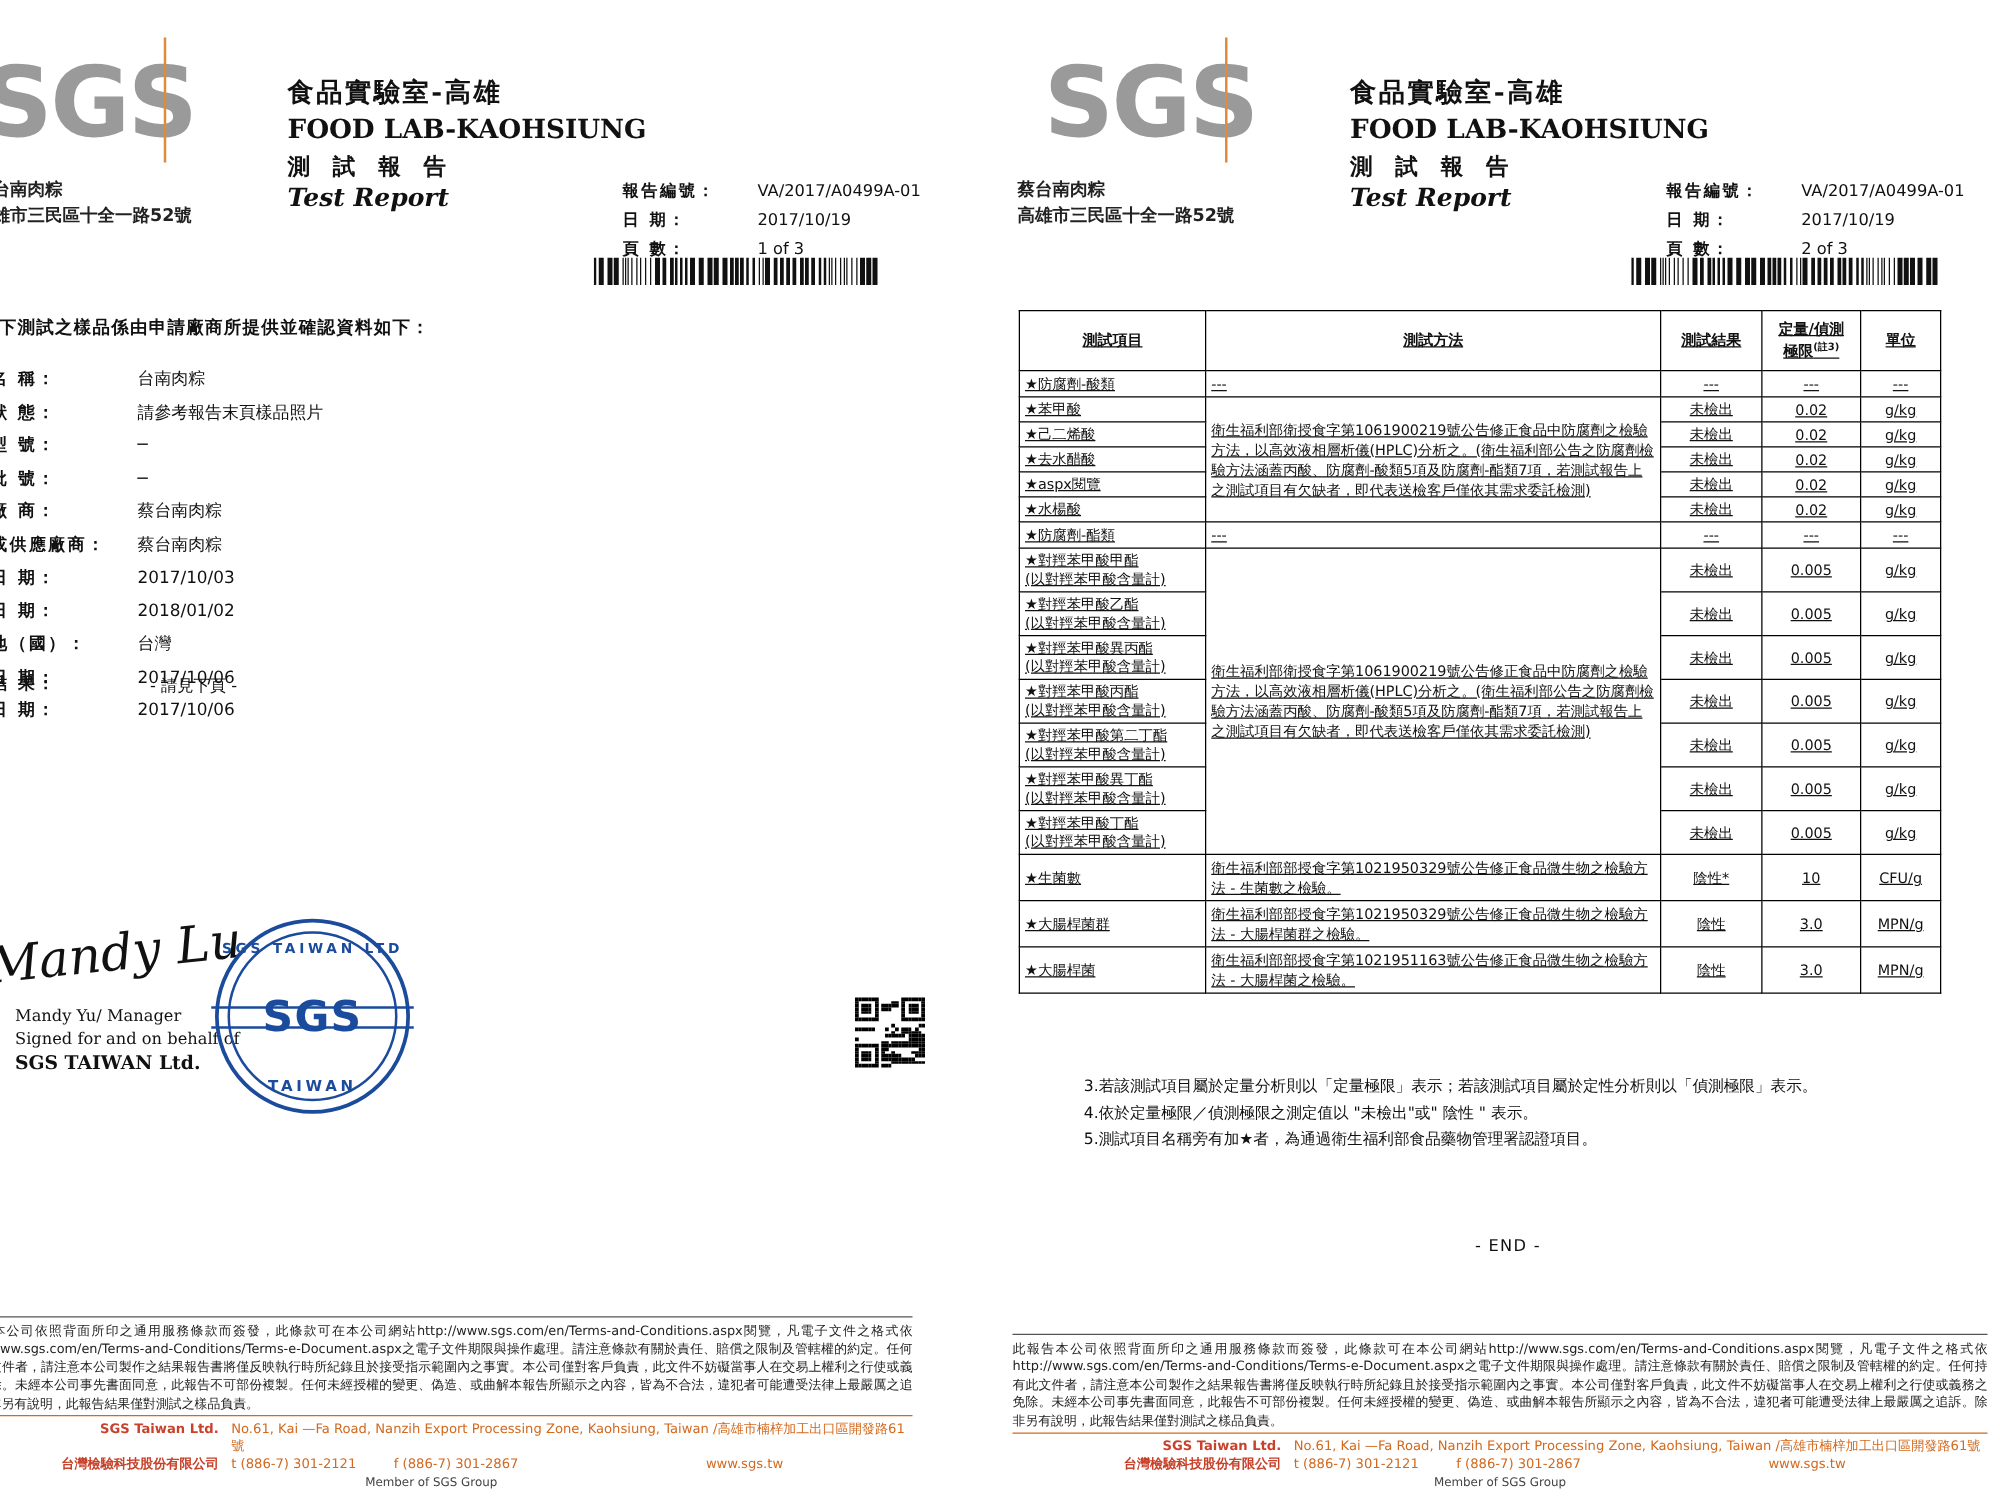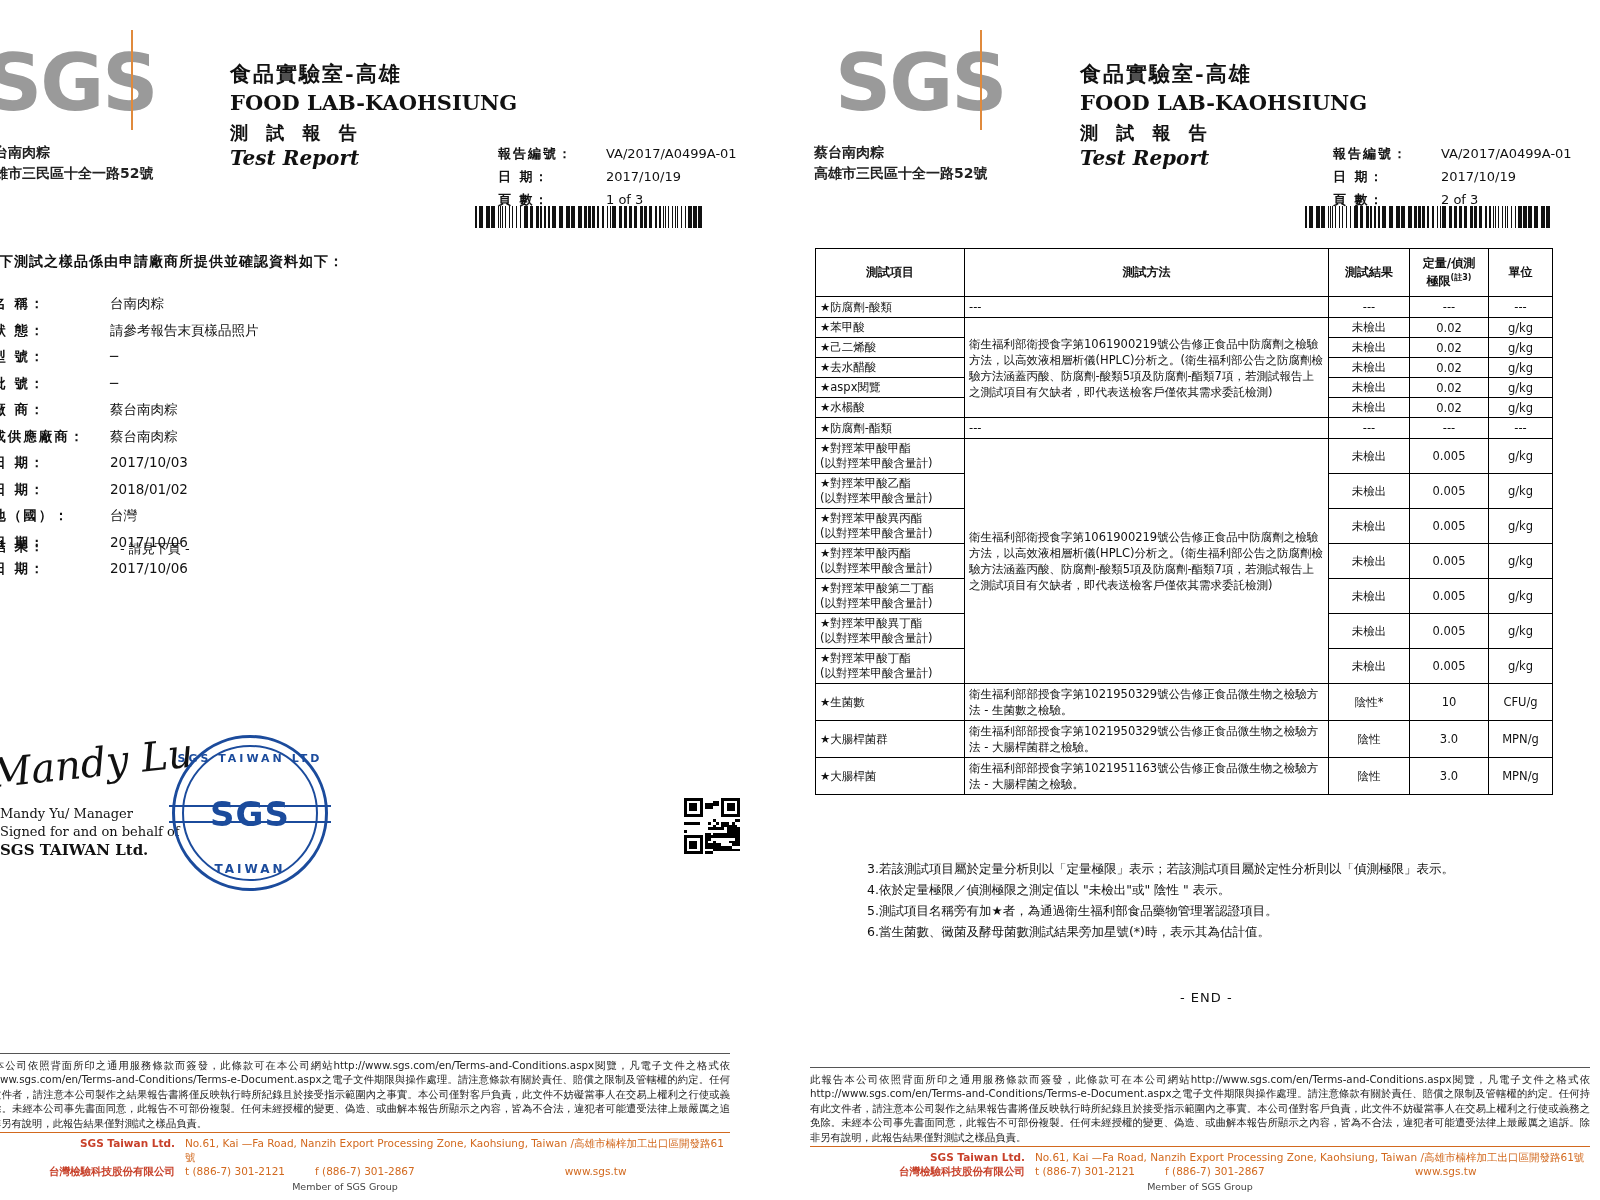--- a/index.html
+++ b/index.html
@@ -196,21 +196,21 @@
     <div class="row">
         <span class="k">試 日 期：</span>
         <span class="v">2017/10/06</span>
       </div>
   </div>
 
   <div class="result-lbl" style="left:-30px;top:538px;">試 結 果：</div>
   <div class="result-val" style="left:120px;top:540px;">- 請見下頁 -</div>
 
   <div class="sig-script" style="left:-10px;top:740px;">Mandy Lu</div>
-  <div class="sig-lines" style="left:0;top:805px;">
+  <div class="sig-lines" style="left:12px;top:805px;">
     <div>Mandy Yu/ Manager</div>
     <div>Signed for and on behalf of</div>
     <div class="b">SGS TAIWAN Ltd.</div>
   </div>
 
   <div class="stamp" style="left:172px;top:735px;">
     <div class="top">SGS TAIWAN LTD</div>
     <div class="mid"></div>
     <div class="txt">SGS</div>
     <div class="bot">TAIWAN</div>
@@ -491,21 +491,21 @@
         </div>
       <div>
           <span class="k">頁    數：</span>
           <span class="v">2 of 3</span>
         </div>
     </div>
 
     <div class="barcode" id="bc2" style="left:505px;top:206px;width:295px;"><i style="width:2px;margin-right:2px"></i><i style="width:4px;margin-right:3px"></i><i style="width:4px;margin-right:1px"></i><i style="width:4px;margin-right:3px"></i><i style="width:1px;margin-right:1px"></i><i style="width:1px;margin-right:1px"></i><i style="width:1px;margin-right:2px"></i><i style="width:1px;margin-right:3px"></i><i style="width:1px;margin-right:2px"></i><i style="width:1px;margin-right:3px"></i><i style="width:1px;margin-right:3px"></i><i style="width:1px;margin-right:3px"></i><i style="width:4px;margin-right:2px"></i><i style="width:3px;margin-right:3px"></i><i style="width:3px;margin-right:1px"></i><i style="width:2px;margin-right:2px"></i><i style="width:2px;margin-right:2px"></i><i style="width:2px;margin-right:2px"></i><i style="width:4px;margin-right:3px"></i><i style="width:4px;margin-right:3px"></i><i style="width:4px;margin-right:1px"></i><i style="width:4px;margin-right:3px"></i><i style="width:4px;margin-right:2px"></i><i style="width:3px;margin-right:1px"></i><i style="width:3px;margin-right:1px"></i><i style="width:3px;margin-right:2px"></i><i style="width:2px;margin-right:3px"></i><i style="width:2px;margin-right:3px"></i><i style="width:1px;margin-right:2px"></i><i style="width:1px;margin-right:1px"></i><i style="width:4px;margin-right:3px"></i><i style="width:3px;margin-right:2px"></i><i style="width:3px;margin-right:2px"></i><i style="width:3px;margin-right:2px"></i><i style="width:3px;margin-right:3px"></i><i style="width:3px;margin-right:1px"></i><i style="width:3px;margin-right:2px"></i><i style="width:3px;margin-right:3px"></i><i style="width:2px;margin-right:2px"></i><i style="width:2px;margin-right:2px"></i><i style="width:1px;margin-right:1px"></i><i style="width:1px;margin-right:2px"></i><i style="width:1px;margin-right:3px"></i><i style="width:1px;margin-right:2px"></i><i style="width:1px;margin-right:1px"></i><i style="width:1px;margin-right:3px"></i><i style="width:1px;margin-right:3px"></i><i style="width:1px;margin-right:2px"></i><i style="width:4px;margin-right:1px"></i><i style="width:4px;margin-right:1px"></i><i style="width:4px;margin-right:2px"></i><i style="width:4px;margin-right:3px"></i><i style="width:4px;margin-right:1px"></i><i style="width:4px;margin-right:2px"></i></div>
   </div>
 
-  <table class="rep" id="rep-table" style="left:15px;top:248px;">
+  <table class="rep" id="rep-table" style="left:15px;top:248px;text-decoration:underline;">
       <tbody>
         <tr>
           <th>測試項目</th>
           <th>測試方法</th>
           <th>測試結果</th>
           <th>定量/偵測<br>極限<span class="sup">(註3)</span></th>
           <th>單位</th>
         </tr>
         <tr>
           <td class="item">★防腐劑-酸類</td>
@@ -617,21 +617,20 @@
           <td class="unit">MPN/g</td>
         </tr>
       </tbody>
     </table>
 
   <div class="notes" style="left:15px;top:858px;width:760px;">
     <div style="padding-left:52px;">
       <div>3.若該測試項目屬於定量分析則以「定量極限」表示；若該測試項目屬於定性分析則以「偵測極限」表示。</div>
       <div>4.依於定量極限／偵測極限之測定值以 "未檢出"或" 陰性 " 表示。</div>
       <div>5.測試項目名稱旁有加★者，為通過衛生福利部食品藥物管理署認證項目。</div>
-      <div>6.當生菌數、黴菌及酵母菌數測試結果旁加星號(*)時，表示其為估計值。</div>
     </div>
   </div>
   <div class="end" style="left:380px;top:990px;">- END -</div>
 
   <div class="foot" style="left:10px;width:780px;bottom:6px;">
     <div class="foot-rule" style="margin-bottom:4px;"></div>
     <div class="disc">此報告本公司依照背面所印之通用服務條款而簽發，此條款可在本公司網站http://www.sgs.com/en/Terms-and-Conditions.aspx閱覽，凡電子文件之格式依http://www.sgs.com/en/Terms-and-Conditions/Terms-e-Document.aspx之電子文件期限與操作處理。請注意條款有關於責任、賠償之限制及管轄權的約定。任何持有此文件者，請注意本公司製作之結果報告書將僅反映執行時所紀錄且於接受指示範圍內之事實。本公司僅對客戶負責，此文件不妨礙當事人在交易上權利之行使或義務之免除。未經本公司事先書面同意，此報告不可部份複製。任何未經授權的變更、偽造、或曲解本報告所顯示之內容，皆為不合法，違犯者可能遭受法律上最嚴厲之追訴。除非另有說明，此報告結果僅對測試之樣品負責。</div>
     <div class="addr-rule"></div>
     <div class="addr">
       <div style="display:flex;justify-content:space-between;">

